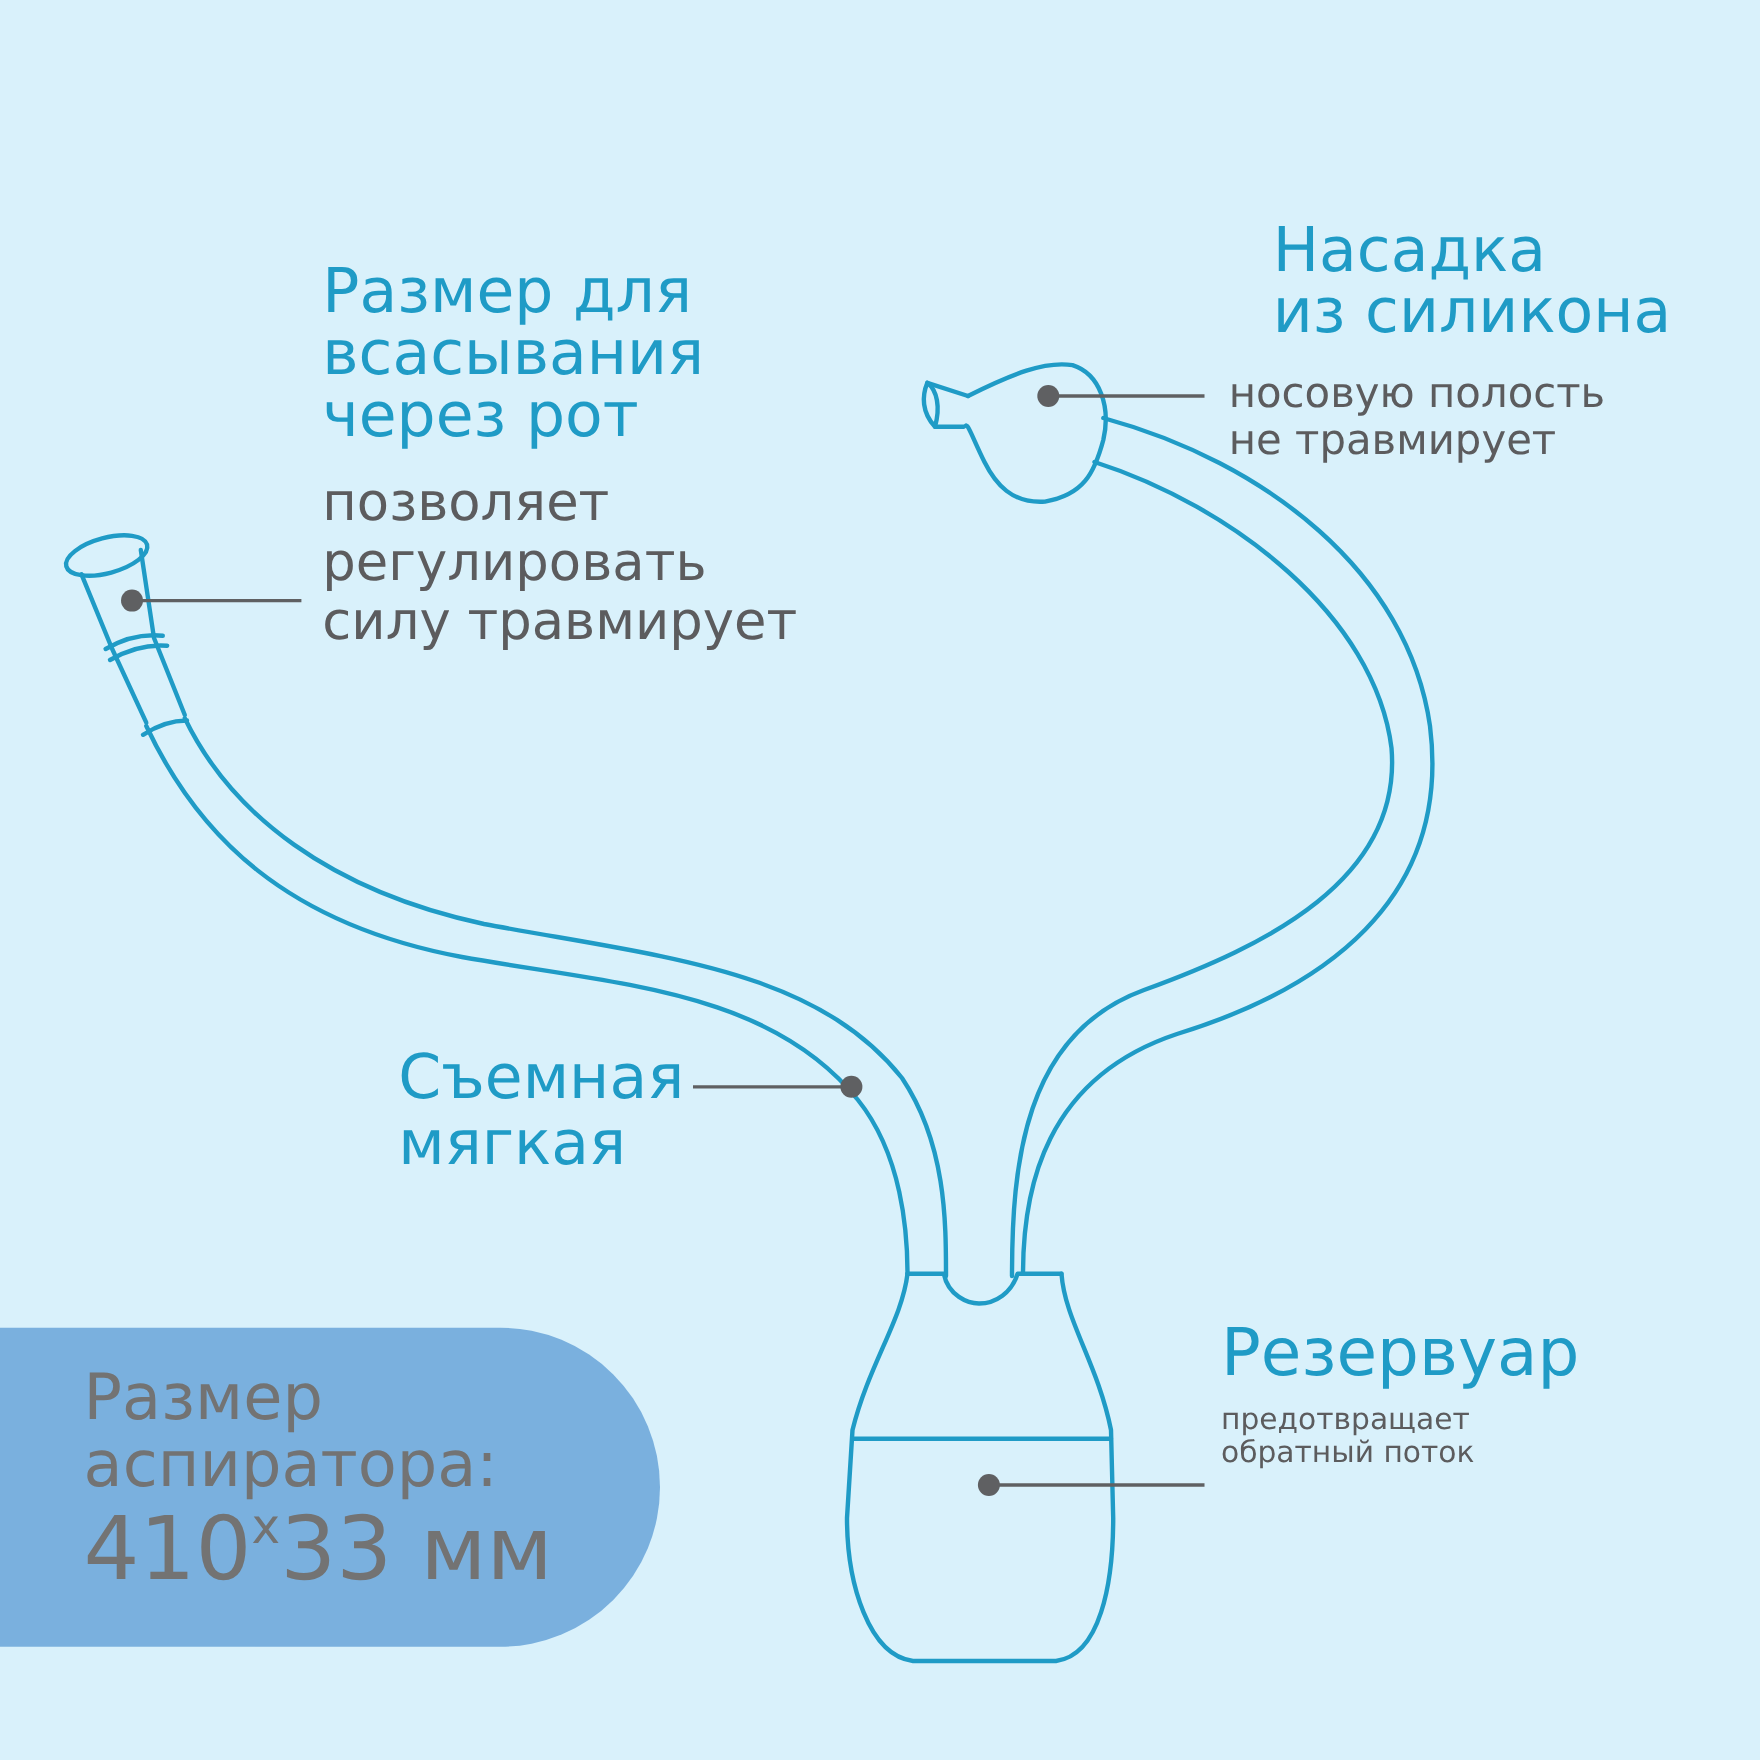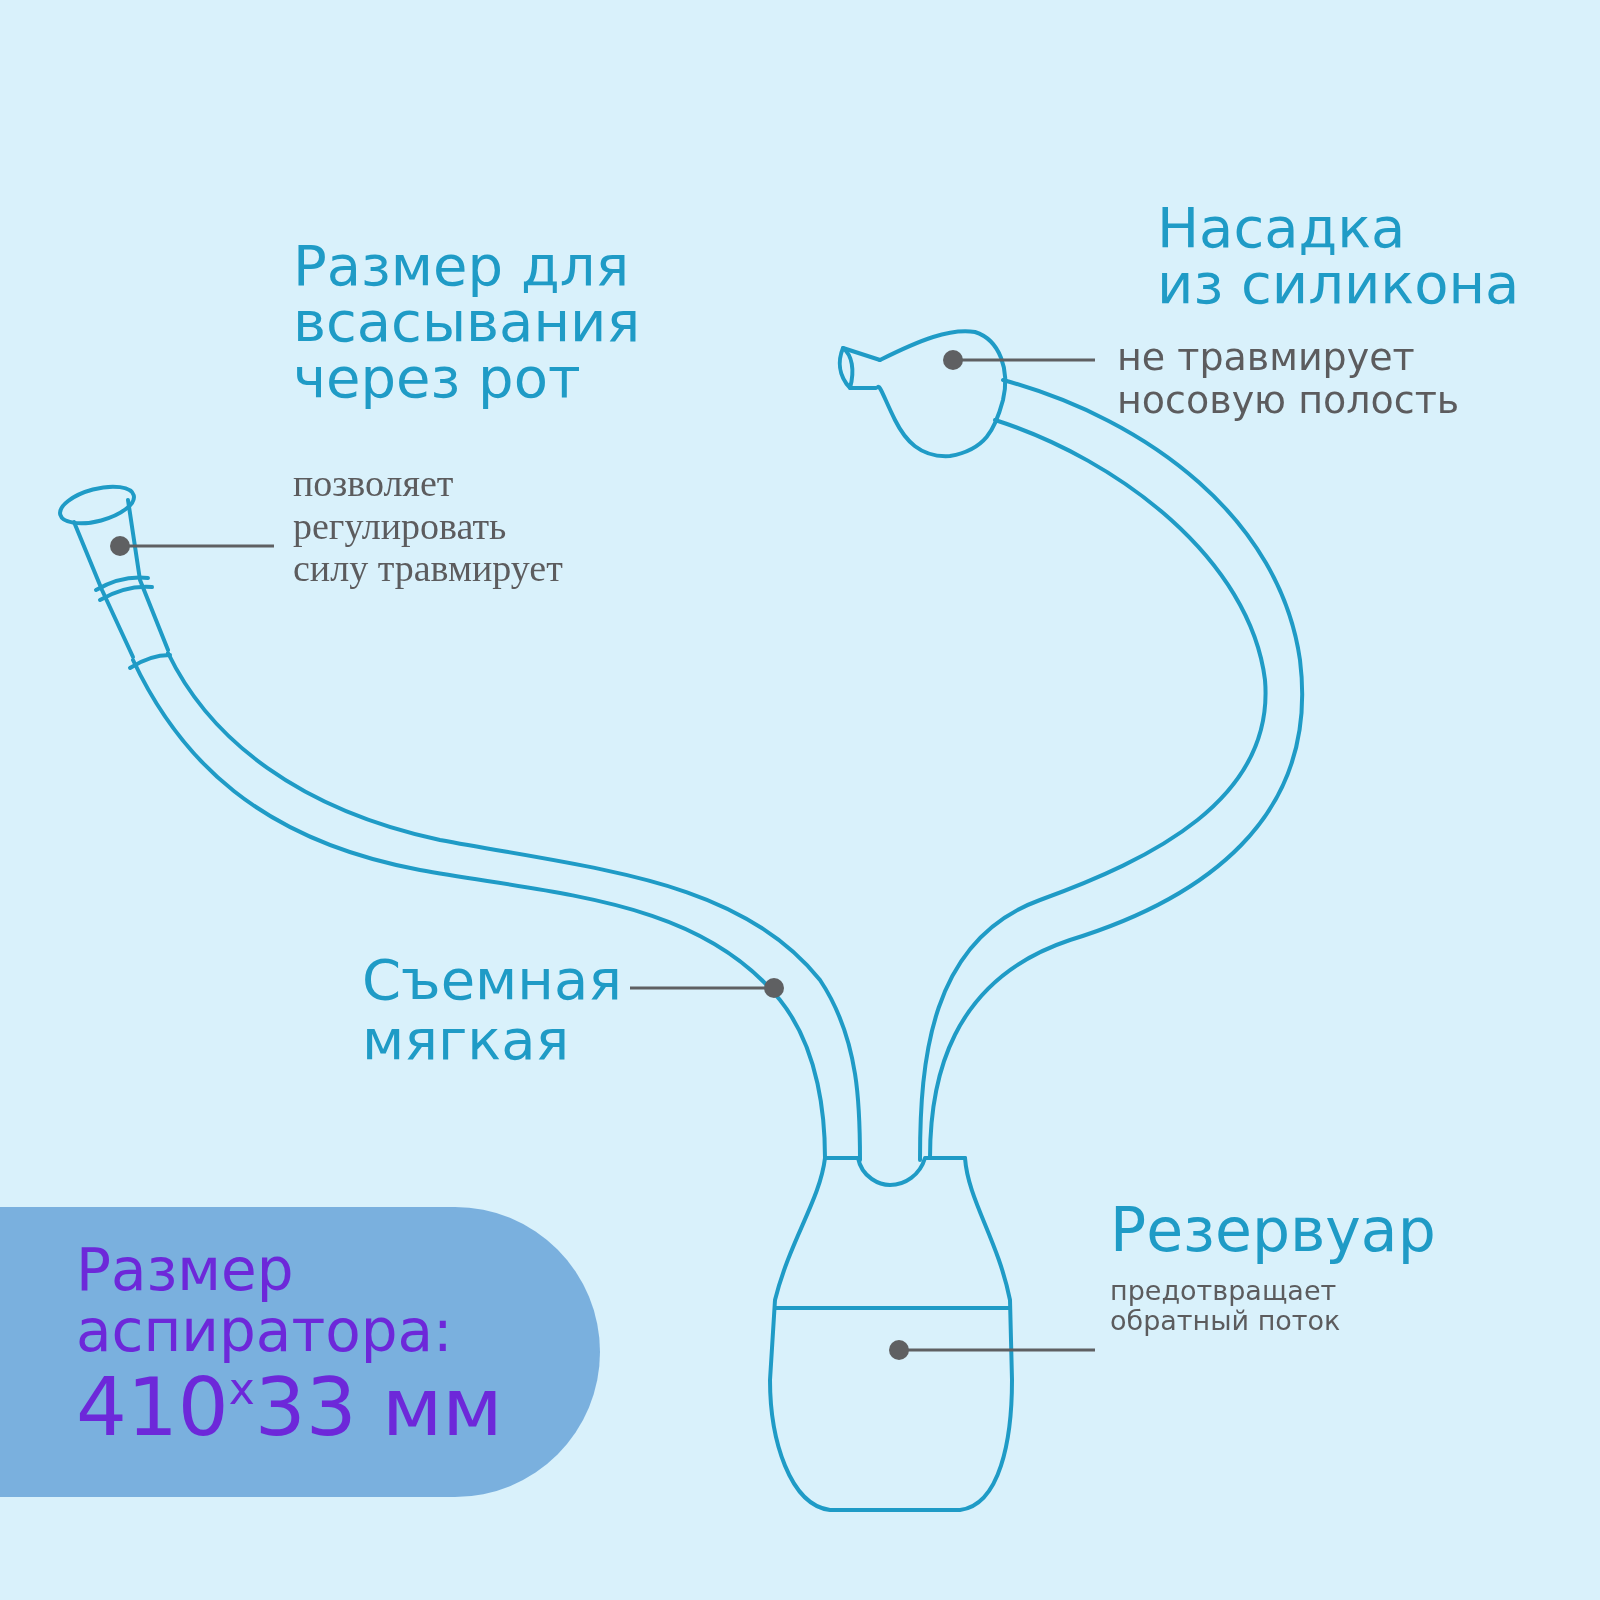--- a/index.html
+++ b/index.html
@@ -3,21 +3,21 @@
 <meta charset="utf-8">
 <style>
   html,body{margin:0;padding:0;}
   body{width:1600px;height:1600px;background:#d9f1fb;position:relative;overflow:hidden;font-family:"DejaVu Sans","Liberation Sans",sans-serif;}
   .illustration{position:absolute;left:0;top:0;width:1600px;height:1600px;}
   .title{position:absolute;color:#1f9bc6;font-weight:normal;line-height:1.0;letter-spacing:0px;}
   .title .line{display:block;}
   .sub{position:absolute;color:#5c5c5e;line-height:1.12;}
   .sub .line{display:block;}
   .size-panel{position:absolute;left:0;top:1207px;width:600px;height:290px;background:#7ab0de;border-radius:0 150px 150px 0;}
-  .size-text{position:absolute;left:76px;top:1240px;color:#6d28d9;line-height:1.05;}
+  .size-text{position:absolute;left:76px;top:1240px;color:#737373;line-height:1.05;}
   .size-text .l{display:block;font-size:58px;}
   .size-text .dims{display:block;font-size:80px;margin-top:4px;}
   .size-text .x{font-size:44px;vertical-align:top;}
 </style>
 </head>
 <body>
 
 <svg class="illustration" viewBox="0 0 1600 1600" xmlns="http://www.w3.org/2000/svg">
   <g fill="none" stroke="#1f9bc6" stroke-width="4" stroke-linecap="round" stroke-linejoin="round">
 
@@ -63,33 +63,33 @@
     <line x1="899" y1="1350" x2="1095" y2="1350"></line>
     <circle cx="899" cy="1350" r="10" stroke="none"></circle>
   </g>
 </svg>
 
 <div class="title" style="left:293px;top:238px;font-size:56px;">
   <span class="line">Размер для</span>
   <span class="line">всасывания</span>
   <span class="line">через рот</span>
 </div>
-<div class="sub" style="left:293px;top:462px;font-size:38px;font-family:Liberation Serif, serif;">
+<div class="sub" style="left:293px;top:431px;font-size:48px;">
   <span class="line">позволяет</span>
   <span class="line">регулировать</span>
   <span class="line">силу травмирует</span>
 </div>
 
 <div class="title" style="left:1157px;top:200px;font-size:56px;">
   <span class="line">Насадка</span>
   <span class="line">из силикона</span>
 </div>
 <div class="sub" style="left:1117px;top:336px;font-size:38px;">
+  <span class="line">носовую полость</span>
   <span class="line">не травмирует</span>
-  <span class="line">носовую полость</span>
 </div>
 
 <div class="title" style="left:328px;top:950px;font-size:56px;line-height:1.07;margin-left:34px;">
   <span class="line">Съемная</span>
   <span class="line">мягкая</span>
 </div>
 
 <div class="title" style="left:1110px;top:1200px;font-size:60px;">
   <span class="line">Резервуар</span>
 </div>

